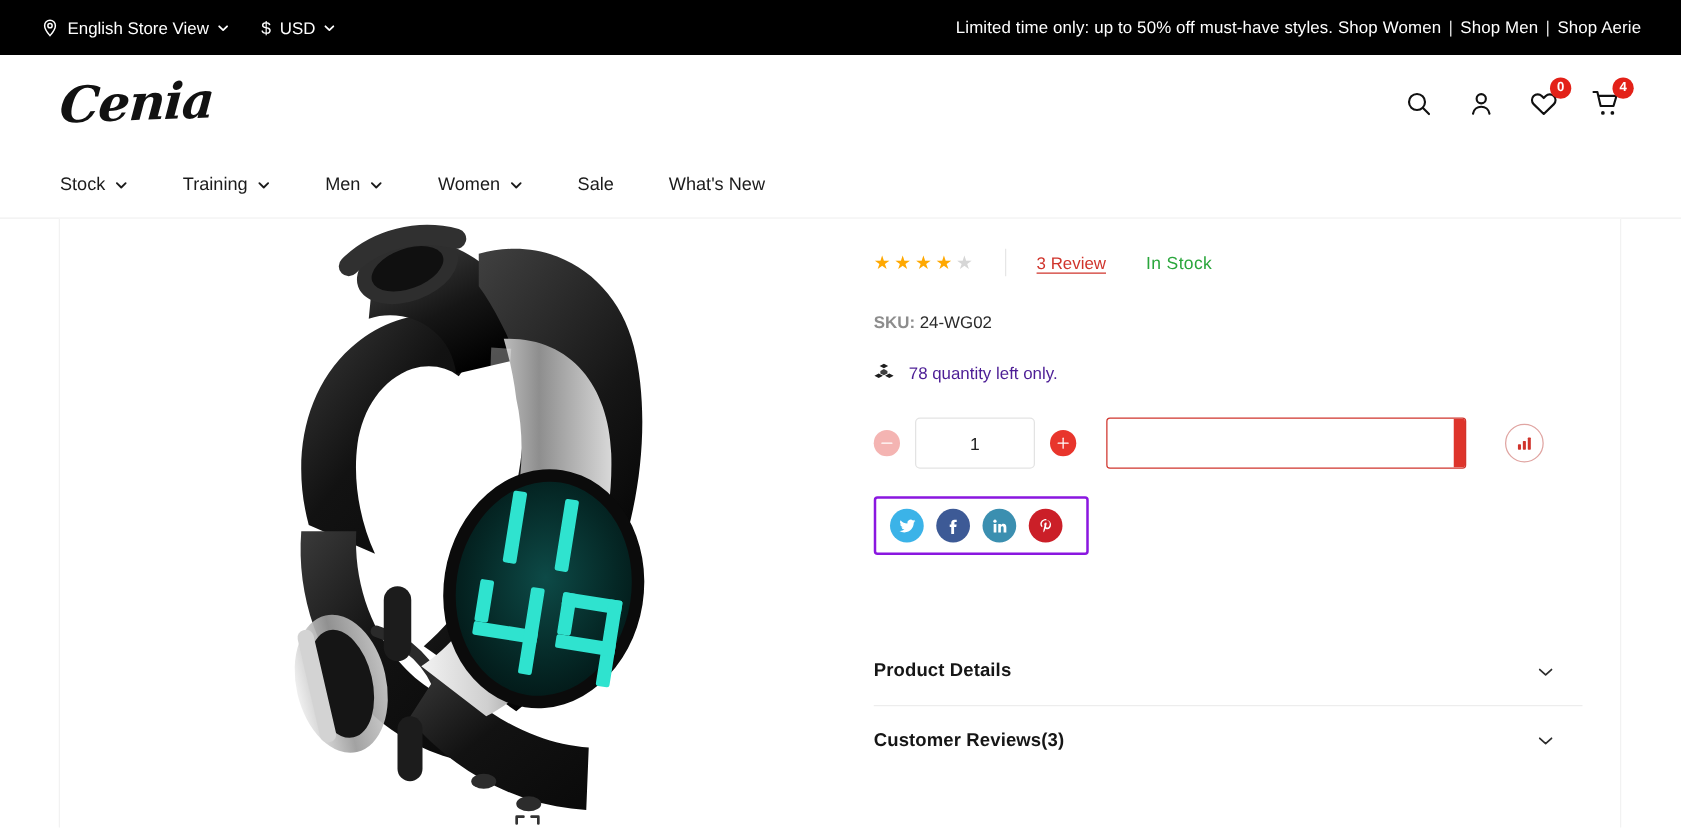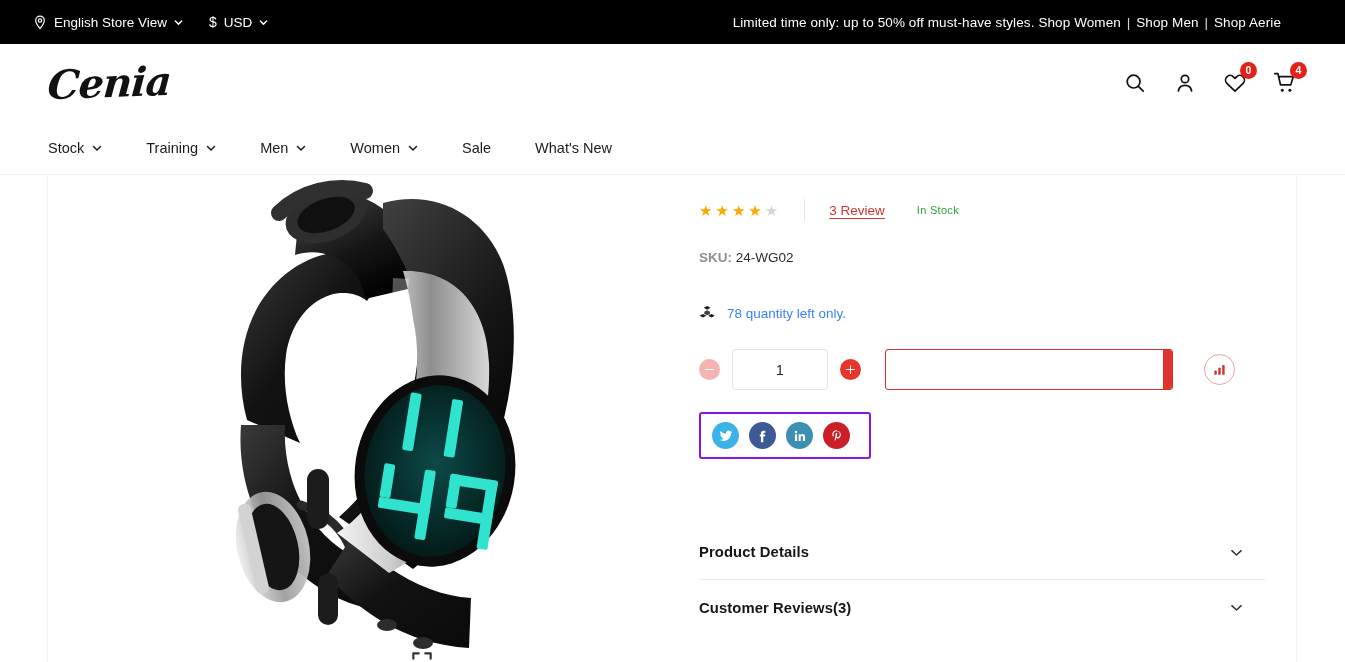--- a/index.html
+++ b/index.html
@@ -17,21 +17,21 @@
     display: flex; align-items: center;
     font-size: 13.5px; position: relative;
   }
   .topbar-left { display: flex; align-items: center; padding-left: 33px; gap: 26px; }
   .tb-item { display: flex; align-items: center; gap: 7px; cursor: pointer; white-space: nowrap; }
   .tb-item svg { display: block; }
   .caret { width: 9px; height: 9px; flex: none; }
   .caret svg { display: block; }
   .dollar-glyph { font-size: 14px; line-height: 1; }
   .topbar-promo {
-    position: absolute; right: 64px; top: 50%; transform: translateY(-50%);
+    position: absolute; right: 32px; top: 50%; transform: translateY(-50%);
     font-size: 13.5px; white-space: nowrap; letter-spacing: .1px;
   }
   .topbar-promo a { color: #fff; text-decoration: none; }
   .sep-pipe { opacity: .85; padding: 0 2px; }
 
   
   .header {
     height: 78px; background: #fff;
     display: flex; align-items: center; position: relative;
     padding: 0 48px;
@@ -102,28 +102,28 @@
   .info { flex: 1; padding: 18px 30px 0 26px; }
   .rating-row { display: flex; align-items: center; height: 34px; }
   .stars { display: flex; gap: 3px; font-size: 15px; line-height: 1; }
   .star { color: #ffa800; }
   .star.empty { color: #d6d6d6; }
   .vdiv { width: 1px; height: 22px; background: #e6e6e6; margin: 0 24px 0 26px; }
   .review-link {
     color: #d0342c; font-size: 13.5px; text-decoration: underline;
     text-underline-offset: 3px; cursor: pointer;
   }
-  .stock { color: #2aa63c; font-size: 11px; margin-left: 32px; letter-spacing: .3px; }
+  .stock { color: #2aa63c; font-size: 14px; margin-left: 32px; letter-spacing: .3px; }
 
   .sku-row { margin-top: 23px; font-size: 13.5px; color: #2b2b2b; }
   .sku-label { color: #8d8d8d; font-weight: bold; }
 
   .qty-left-row {
-    margin-top: 40px; display: flex; align-items: center; gap: 11px;
-    font-size: 13.5px; color: #3b82f6;
+    margin-top: 25px; display: flex; align-items: center; gap: 11px;
+    font-size: 13.5px; color: #4c1d95;
   }
   .cubes-icon { width: 17px; height: 17px; color: #1d1d1d; }
   .cubes-icon svg { display: block; }
 
   .actions { margin-top: 27px; display: flex; align-items: center; }
   .stepper { display: flex; align-items: center; gap: 0; }
   .step-btn {
     width: 21px; height: 21px; border-radius: 50%; border: none;
     display: flex; align-items: center; justify-content: center;
     cursor: pointer; flex: none; color: #fff;

